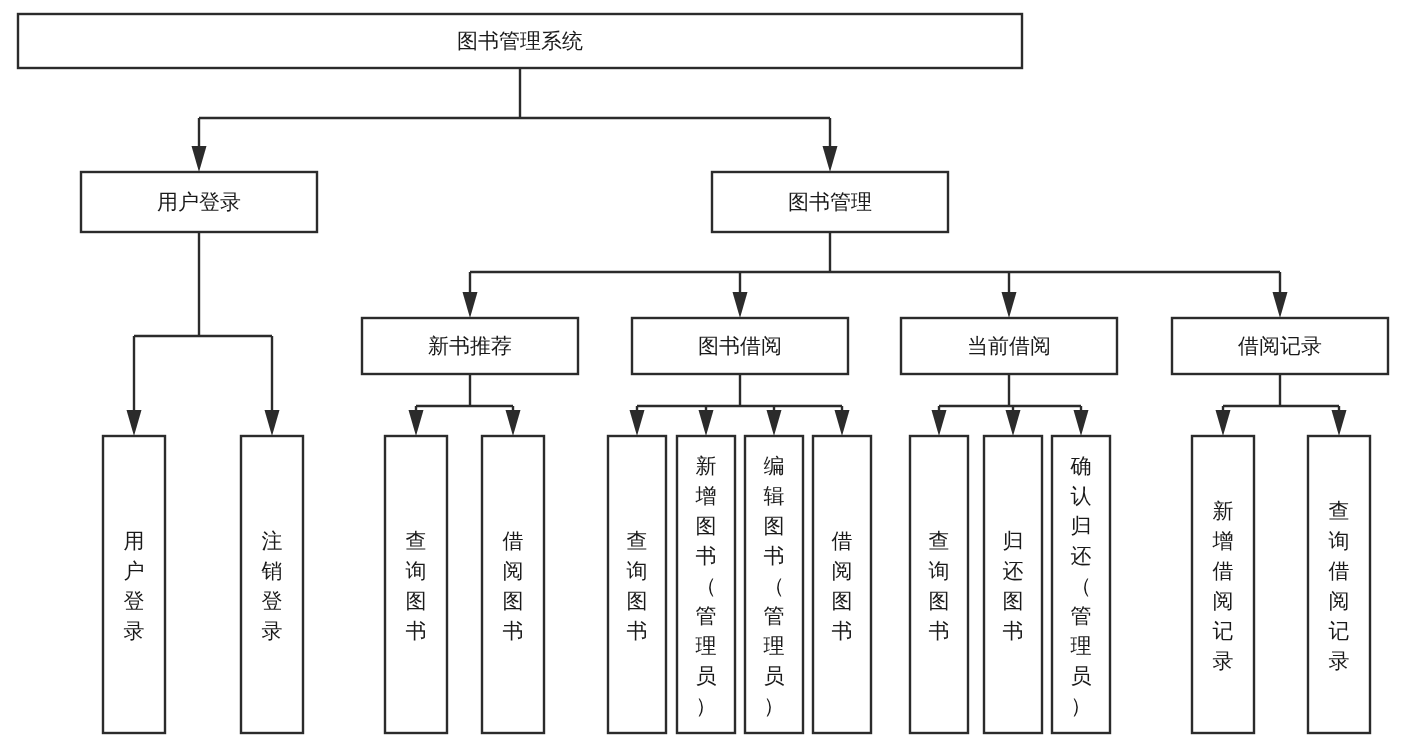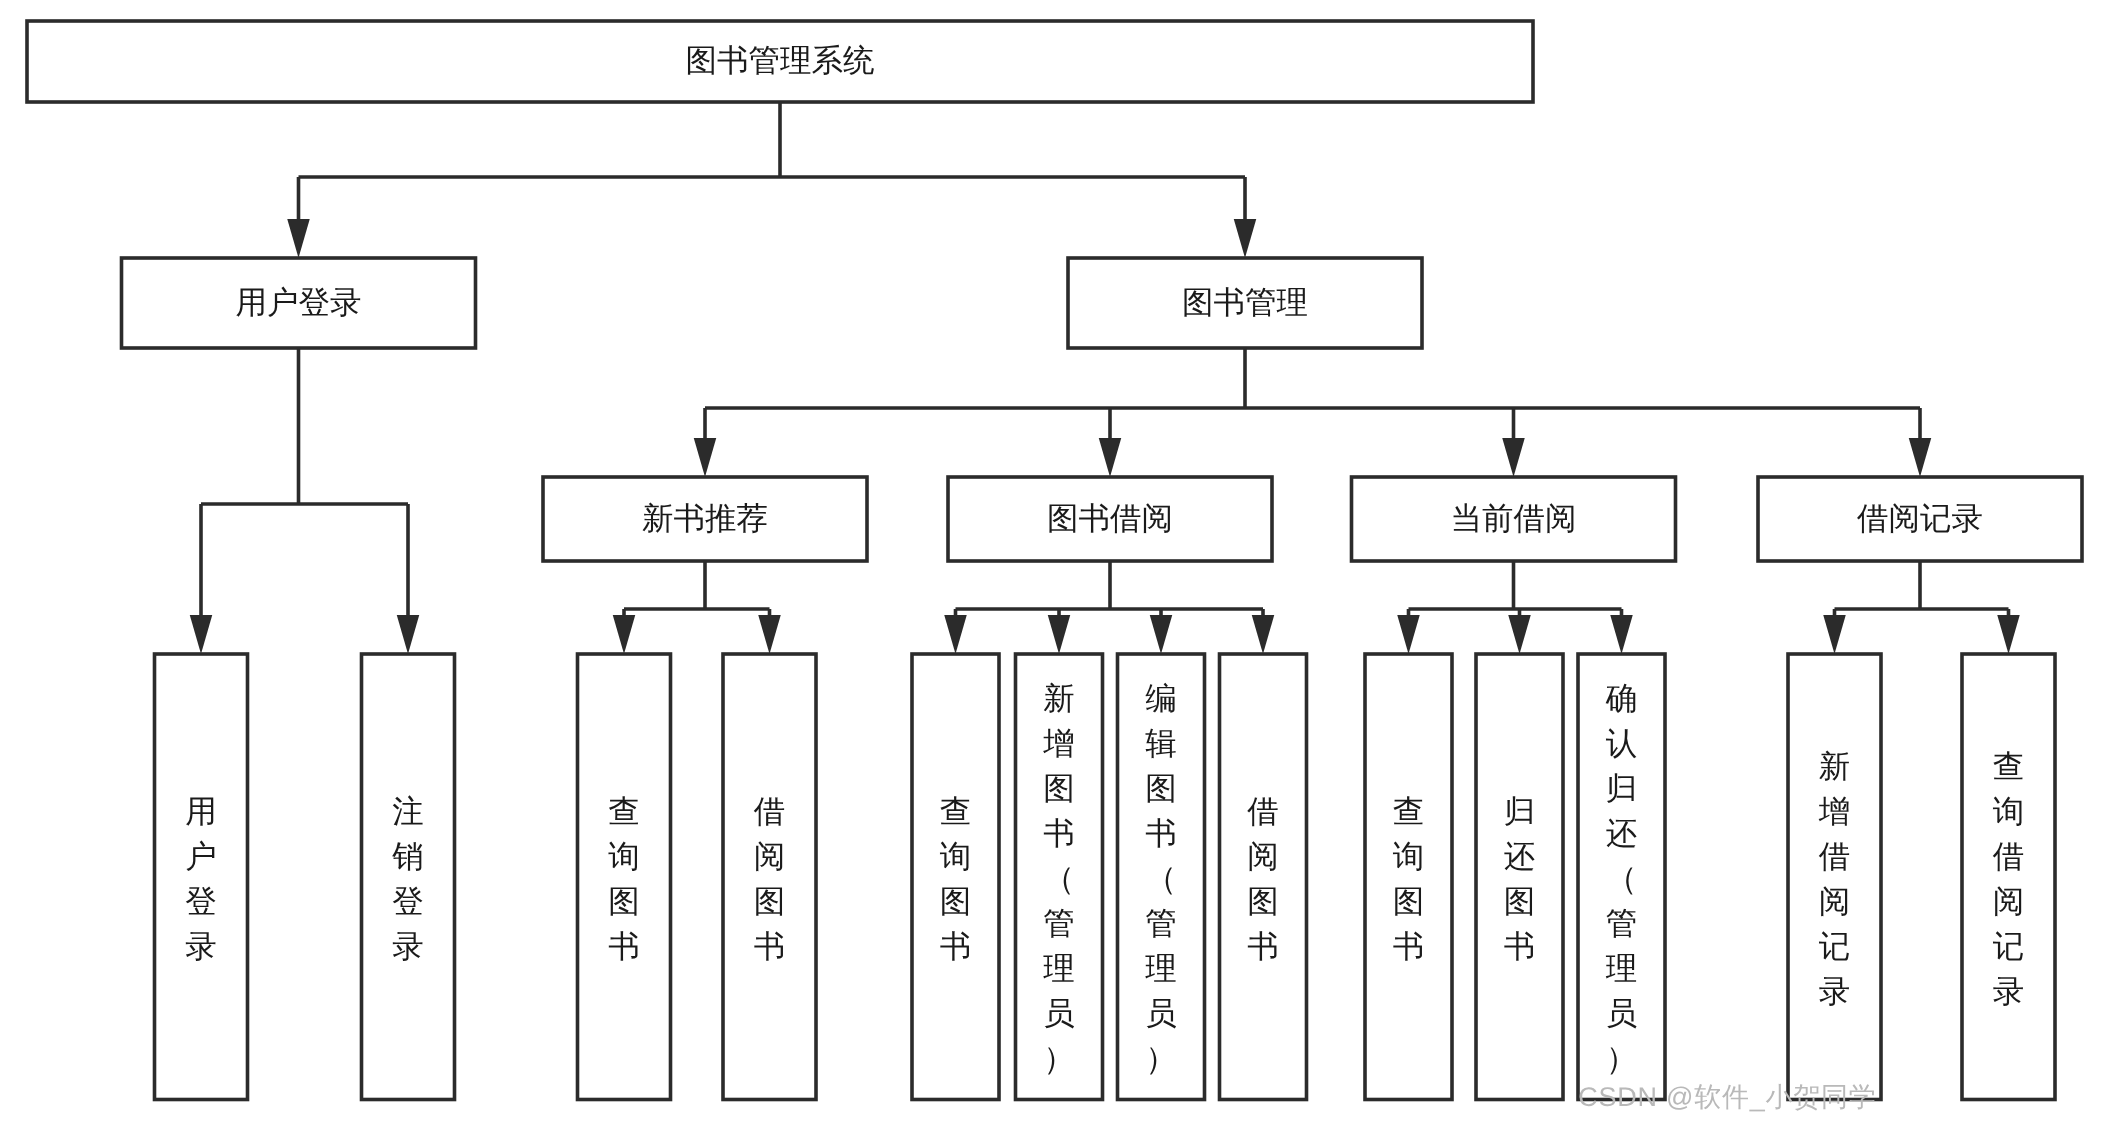--- a/index.html
+++ b/index.html
@@ -205,14 +205,13 @@
         <g>
           <rect x="1192" y="436" width="62" height="297" class="node-box"></rect>
           <text x="1223" class="node-label-vertical"><tspan x="1223" y="517.9">新</tspan><tspan x="1223" y="547.9">增</tspan><tspan x="1223" y="577.9">借</tspan><tspan x="1223" y="607.9">阅</tspan><tspan x="1223" y="637.9">记</tspan><tspan x="1223" y="667.9">录</tspan></text>
         </g>
         <g>
           <rect x="1308" y="436" width="62" height="297" class="node-box"></rect>
           <text x="1339" class="node-label-vertical"><tspan x="1339" y="517.9">查</tspan><tspan x="1339" y="547.9">询</tspan><tspan x="1339" y="577.9">借</tspan><tspan x="1339" y="607.9">阅</tspan><tspan x="1339" y="637.9">记</tspan><tspan x="1339" y="667.9">录</tspan></text>
         </g>
       </g>
   </svg>
-  <div class="watermark">CSDN @软件_小贺同学</div>
 </div>
 
 </body></html>

